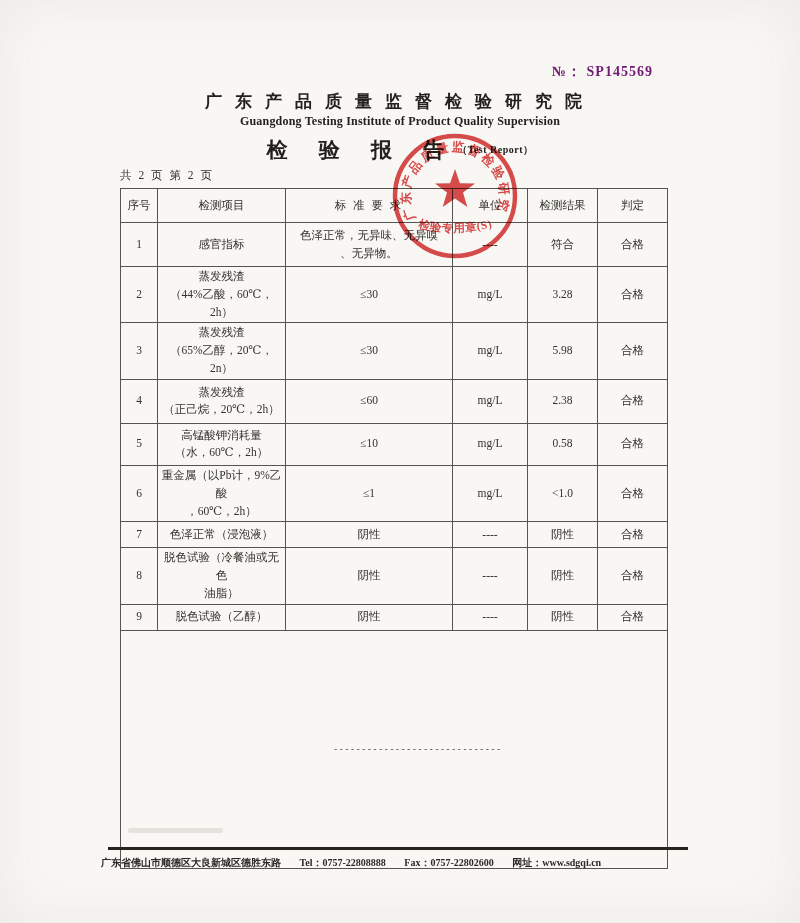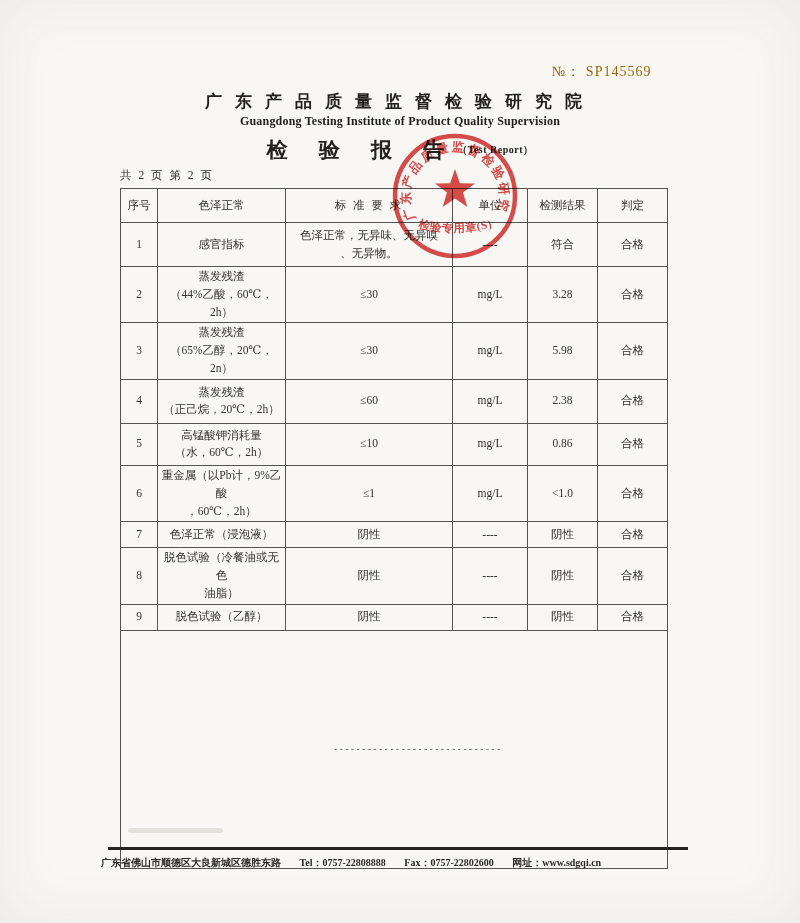--- a/index.html
+++ b/index.html
@@ -8,21 +8,21 @@
     width:800px;height:923px;
     margin:0 auto;
     background:#f8f7f4;
     box-shadow:inset 0 0 60px rgba(70,65,55,0.07);
     overflow:hidden;
     font-family:"Liberation Serif","DejaVu Serif",serif;
     color:#2e2d2b;
   }
   .no-line{
     position:absolute;top:63px;left:552px;
-    font-size:14px;font-weight:normal;letter-spacing:1px;color:#a16207;
+    font-size:14px;font-weight:bold;letter-spacing:1px;color:#701a75;
   }
   .center-band{position:absolute;left:5px;width:790px;text-align:center;}
   .title-cn{top:90px;font-size:17px;font-weight:bold;letter-spacing:13px;color:#22211d;}
   .title-en{top:114px;font-size:12px;font-weight:bold;letter-spacing:0.2px;color:#22211d;}
   .doc-title{top:136px;}
   .doc-title .cn{font-size:21px;font-weight:bold;letter-spacing:13px;color:#22211d;vertical-align:middle;}
   .doc-title .en{font-size:10px;font-weight:bold;letter-spacing:0.5px;color:#22211d;vertical-align:middle;}
   .page-info{
     position:absolute;top:168px;left:120px;width:547px;
     text-align:left;font-size:11.5px;letter-spacing:2px;color:#33322e;
@@ -97,21 +97,21 @@
       <col style="width:37px">
         <col style="width:128px">
         <col style="width:167px">
       <col style="width:75px">
         <col style="width:70px">
         <col style="width:70px">
     </colgroup>
     <thead>
       <tr>
         <th>序号</th>
-        <th>色泽正常</th>
+        <th>检测项目</th>
         <th class="h-std">标 准 要 求</th>
         <th>单位</th>
         <th>检测结果</th>
         <th>判定</th>
       </tr>
     </thead>
     <tbody id="data-rows">
         <tr>
           <td>
             <div>1</div>
@@ -204,21 +204,21 @@
             <div>高锰酸钾消耗量</div>
             <div>（水，60℃，2h）</div>
           </td>
           <td>
             <div>≤10</div>
           </td>
           <td>
             <div>mg/L</div>
           </td>
           <td>
-            <div>0.86</div>
+            <div>0.58</div>
           </td>
           <td>
             <div>合格</div>
           </td>
         </tr>
         <tr>
           <td>
             <div>6</div>
           </td>
           <td>

